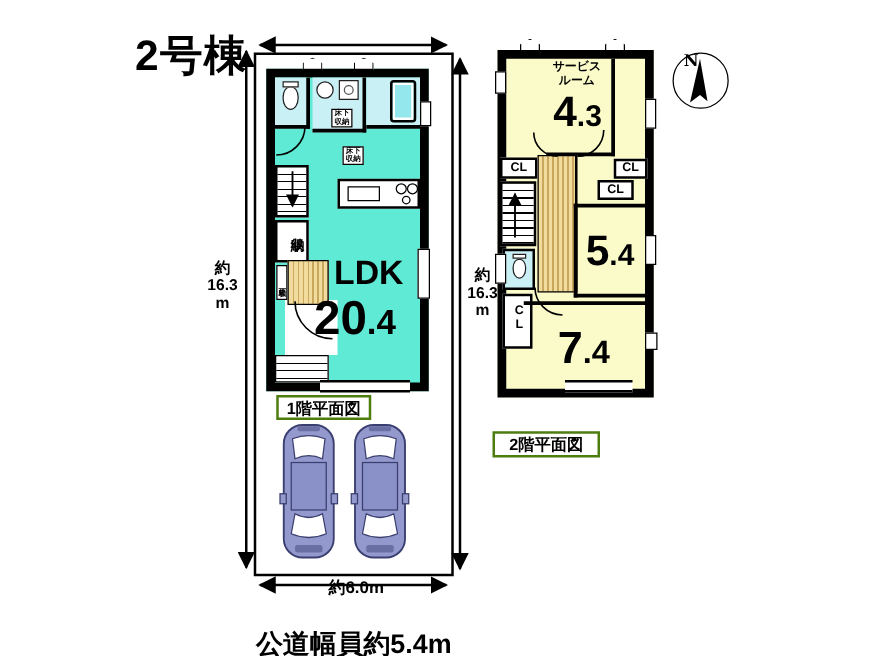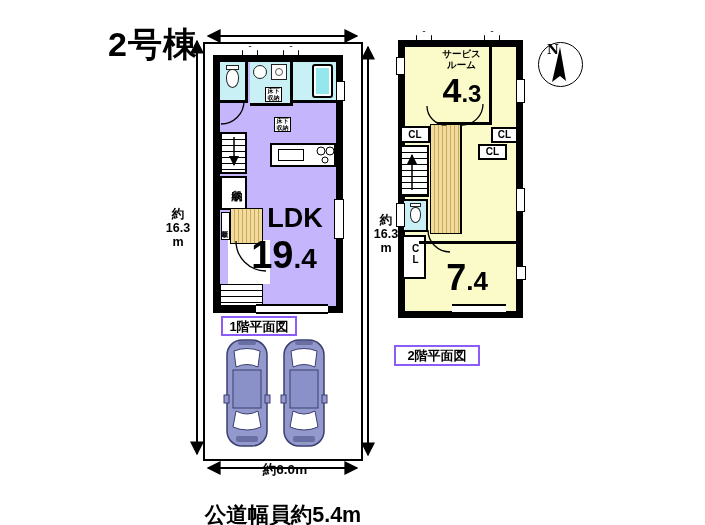--- a/index.html
+++ b/index.html
@@ -7,40 +7,40 @@
           font-family:"Liberation Sans","DejaVu Sans",sans-serif;color:#000;}
   .abs{position:absolute;box-sizing:border-box;}
   .ctr{text-align:center;}
   .bold{font-weight:800;}
   
   .lot{border:2px solid #000;}
   .dimlabel{font-weight:700;}
   .road{font-weight:900;letter-spacing:0px;}
   
   .house{border:7px solid #000;}
-  .h1{background:#c4b5fd;}
+  .h1{background:#5eead4;}
   .h2{background:#fafbc8;}
   .cyan{background:#c9f0f4;}
   .wallR{border-right:3px solid #000;}
   .wallB{border-bottom:3px solid #000;}
   .wallT{border-top:3px solid #000;}
   .wallL{border-left:3px solid #000;}
   .whitebox{background:#fff;border:2px solid #000;}
   .steps{background-image:repeating-linear-gradient(180deg,#fff 0px,#fff 5px,#000 5px,#000 6px);}
   .tatami{background:#f1dc9e;background-image:repeating-linear-gradient(90deg,rgba(0,0,0,0) 0px,rgba(0,0,0,0) 3px,#c9a85e 3px,#c9a85e 4px);border:1px solid #000;}
   .vtext{writing-mode:vertical-rl;text-orientation:upright;}
   .tinylabel{background:#fff;border:1px solid #000;font-size:6px;line-height:6.5px;font-weight:700;text-align:center;}
   .roomnum{font-weight:800;line-height:1;}
   .roomnum .int{font-size:34px;}
   .roomnum .dec{font-size:24px;}
   .cl{background:#fff;border:2px solid #000;font-size:10px;font-weight:700;text-align:center;}
   .window{background:#fff;border:1px solid #000;}
   .window2{background:#fff;border-top:2px solid #000;border-bottom:2px solid #000;}
   .pent{background:#fff;clip-path:polygon(0% 100%,0% 45%,50% 0%,100% 45%,100% 100%);border:1px solid #000;}
-  .planlabel{background:#fff;border:2px solid #8b5cf6;font-size:13px;font-weight:800;text-align:center;}
+  .planlabel{background:#fff;border:2px solid #4d7c0f;font-size:13px;font-weight:800;text-align:center;}
   .wc{background:#fff;border:1px solid #222;border-radius:45% 45% 50% 50%;}
   .tub{background:#93e7ed;border:2px solid #000;border-radius:3px;box-shadow:inset 0 0 0 2px #fff;}
   svg{position:absolute;left:0;top:0;pointer-events:none;}
 </style>
 </head>
 <body>
 
 <div id="canvas">
 
   <div class="abs" style="left:108px;top:22px;font-size:34px;font-weight:900;letter-spacing:1px;">2号棟</div>
@@ -98,21 +98,21 @@
       <div class="abs" style="left:6px;top:4px;width:26px;height:12px;background:#fff;border:1px solid #000;"></div>
     </div>
 
     <div class="abs tinylabel" style="left:54px;top:55px;width:17px;">
       <div>床下</div>
       <div>収納</div>
     </div>
 
     <div class="abs ctr" style="left:33px;top:143px;width:84px;font-size:27px;font-weight:800;line-height:1;">LDK</div>
     <div class="abs ctr roomnum" style="left:16px;top:174px;width:96px;">
-      <span class="int" style="font-size:38px;">19</span><span class="dec" style="font-size:28px;">.4</span>
+      <span class="int" style="font-size:38px;">20</span><span class="dec" style="font-size:28px;">.4</span>
     </div>
   </div>
 
   <div class="abs pent" style="left:242px;top:46px;width:16px;height:10px;"></div>
   <div class="abs pent" style="left:283px;top:46px;width:16px;height:10px;"></div>
   <div class="abs window" style="left:336px;top:81px;width:9px;height:20px;"></div>
   <div class="abs window" style="left:334px;top:199px;width:10px;height:40px;"></div>
   <div class="abs window2" style="left:256px;top:304px;width:72px;height:10px;"></div>
 
   <div class="abs planlabel" style="left:221px;top:316px;width:76px;height:20px;line-height:17px;">1階平面図</div>
@@ -141,20 +141,25 @@
       <div class="abs" style="left:6px;top:2px;width:11px;height:4px;background:#fff;border:1px solid #222;"></div>
     </div>
 
     <div class="abs cl" style="left:-3px;top:188px;width:24px;height:44px;">
       <div class="abs vtext" style="left:6px;top:6px;font-size:10px;font-weight:700;">CL</div>
     </div>
 
     <div class="abs cl" style="left:86px;top:80px;width:27px;height:16px;line-height:12px;">CL</div>
     <div class="abs cl" style="left:73px;top:97px;width:29px;height:16px;line-height:12px;">CL</div>
 
+    <div class="abs wallT wallL wallB" style="left:54px;top:116px;width:57px;height:75px;">
+      <div class="abs ctr roomnum" style="left:0;top:18px;width:52px;">
+        <span class="int">5</span><span class="dec">.4</span>
+      </div>
+    </div>
 
     <div class="abs wallT" style="left:14px;top:194px;width:97px;height:70px;">
       <div class="abs ctr roomnum" style="left:14px;top:16px;width:68px;">
         <span class="int" style="font-size:36px;">7</span><span class="dec" style="font-size:26px;">.4</span>
       </div>
     </div>
   </div>
 
   <div class="abs pent" style="left:416px;top:31px;width:16px;height:10px;"></div>
   <div class="abs pent" style="left:484px;top:31px;width:16px;height:10px;"></div>

